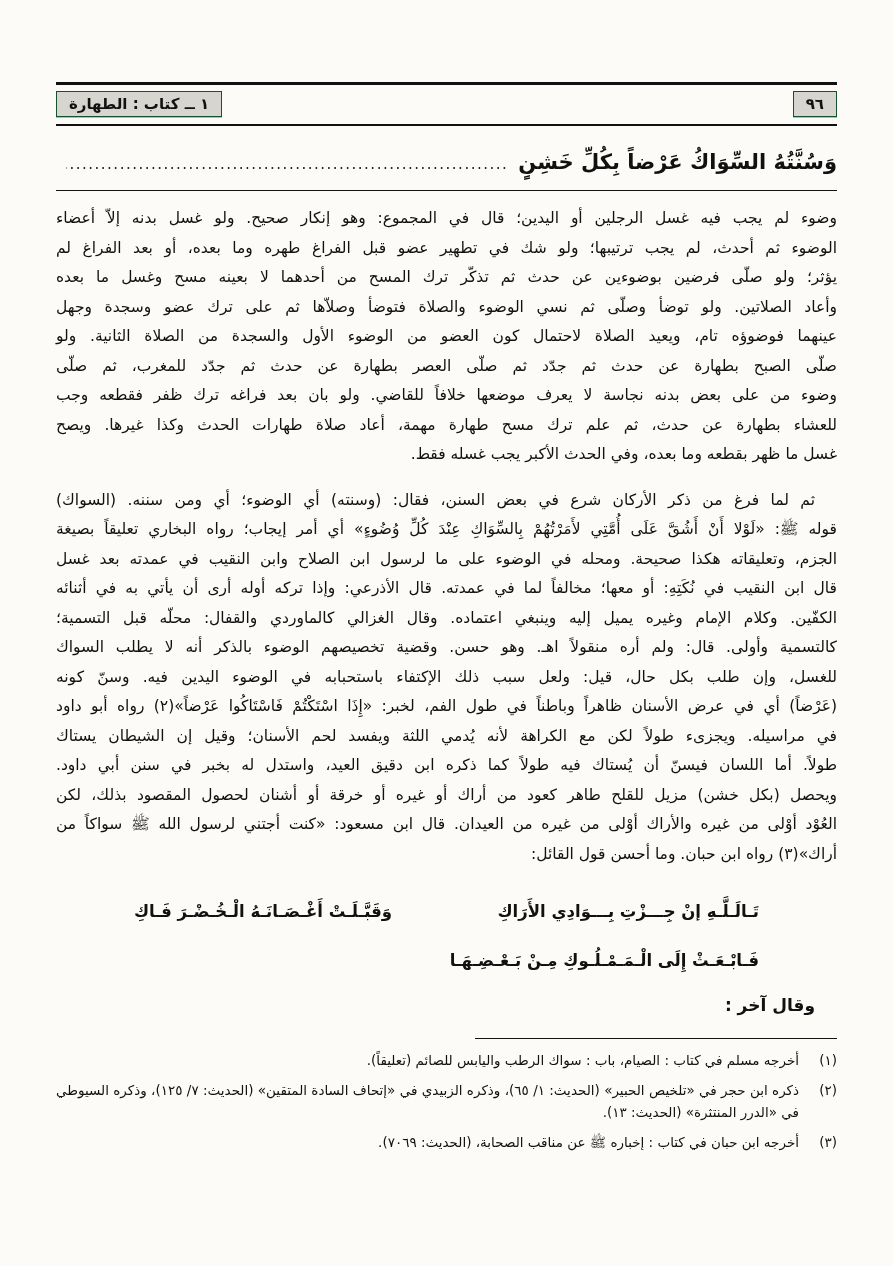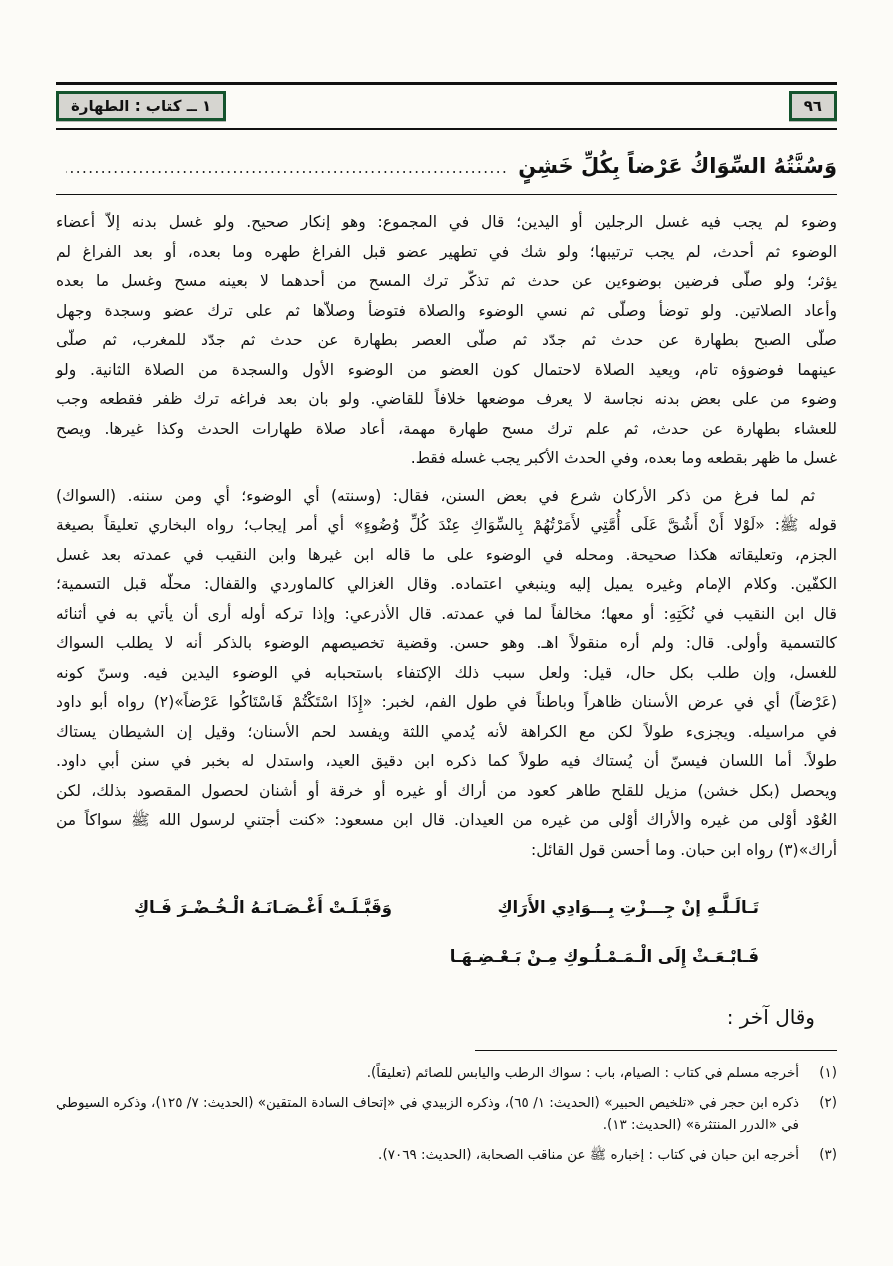--- a/index.html
+++ b/index.html
@@ -12,46 +12,46 @@
     font-family:"DejaVu Sans", sans-serif;
     overflow:hidden;
     direction:rtl;
   }
   .inner { padding:0 56px; }
 
   .top-rule { margin-top:82px; border-top:3px solid #111; }
   .header-row { display:flex; justify-content:space-between; align-items:center; margin-top:6px; }
   .header-box {
     background:#d6d5d0;
-    border:3px solid #14532d;
+    border:1px solid #14532d;
     padding:2px 12px;
     font-weight:bold;
     font-size:15px;
     line-height:20px;
     box-shadow:0 1px 0 #b9b8b4;
   }
   .thin-rule { border-top:2px solid #111; margin-top:7px; }
 
   .matn-row { display:flex; align-items:baseline; margin-top:24px; font-weight:bold; font-size:21px; }
   .matn-text { white-space:nowrap; }
   .matn-dots { flex:1; overflow:hidden; white-space:nowrap; font-size:15px; font-weight:normal; letter-spacing:1.5px; margin:0 10px; color:#222; }
 
   .matn-divider { border-top:1.5px solid #111; margin-top:16px; }
 
   .para { margin-top:13px; font-size:15.5px; line-height:29.5px; }
   .bline { text-align:justify; text-align-last:justify; -moz-text-align-last:justify; }
   .bline.last { text-align-last:auto; -moz-text-align-last:auto; }
-  .para2 { margin-top:8px; }
+  .para2 { margin-top:16px; }
   .para2 .bline:first-child { text-indent:22px; }
 
   .poetry { margin-top:18px; padding:0 78px; font-weight:bold; font-size:16.5px; }
   .verse-row { display:flex; justify-content:space-between; line-height:49px; }
   .hemistich { white-space:nowrap; }
 
-  .poet-intro { margin-top:22px; font-size:20px; line-height:29px; text-indent:22px; }
+  .poet-intro { margin-top:6px; font-size:17px; line-height:29px; text-indent:22px;font-weight:bold; }
 
   .footnote-divider { margin-top:18px; width:362px; border-top:1.5px solid #111; margin-right:0; margin-left:auto; }
 
   .footnotes { margin-top:10px; font-size:13.5px; line-height:22px; }
   .footnote { display:flex; margin-top:8px; }
   .fn-num { flex:0 0 38px; }
   .fn-text { flex:1; text-align:justify; }
 </style>
 </head>
 <body>
@@ -77,33 +77,33 @@
       <span class="matn-dots">..................................................................................................................</span>
     </div>
 
     <div class="matn-divider"></div>
 
     <div class="para para1">
       <div class="bline">وضوء لم يجب فيه غسل الرجلين أو اليدين؛ قال في المجموع: وهو إنكار صحيح. ولو غسل بدنه إلاّ أعضاء</div>
       <div class="bline">الوضوء ثم أحدث، لم يجب ترتيبها؛ ولو شك في تطهير عضو قبل الفراغ طهره وما بعده، أو بعد الفراغ لم</div>
       <div class="bline">يؤثر؛ ولو صلّى فرضين بوضوءين عن حدث ثم تذكّر ترك المسح من أحدهما لا بعينه مسح وغسل ما بعده</div>
       <div class="bline">وأعاد الصلاتين. ولو توضأ وصلّى ثم نسي الوضوء والصلاة فتوضأ وصلاّها ثم على ترك عضو وسجدة وجهل</div>
+      <div class="bline">عينهما فوضوؤه تام، ويعيد الصلاة لاحتمال كون العضو من الوضوء الأول والسجدة من الصلاة الثانية. ولو</div>
       <div class="bline">صلّى الصبح بطهارة عن حدث ثم جدّد ثم صلّى العصر بطهارة عن حدث ثم جدّد للمغرب، ثم صلّى</div>
-      <div class="bline">عينهما فوضوؤه تام، ويعيد الصلاة لاحتمال كون العضو من الوضوء الأول والسجدة من الصلاة الثانية. ولو</div>
       <div class="bline">وضوء من على بعض بدنه نجاسة لا يعرف موضعها خلافاً للقاضي. ولو بان بعد فراغه ترك ظفر فقطعه وجب</div>
       <div class="bline">للعشاء بطهارة عن حدث، ثم علم ترك مسح طهارة مهمة، أعاد صلاة طهارات الحدث وكذا غيرها. ويصح</div>
       <div class="bline last">غسل ما ظهر بقطعه وما بعده، وفي الحدث الأكبر يجب غسله فقط.</div>
     </div>
 
     <div class="para para2">
       <div class="bline">ثم لما فرغ من ذكر الأركان شرع في بعض السنن، فقال: (وسنته) أي الوضوء؛ أي ومن سننه. (السواك)</div>
       <div class="bline">قوله ﷺ: «لَوْلا أَنْ أَشُقَّ عَلَى أُمَّتِي لأَمَرْتُهُمْ بِالسِّوَاكِ عِنْدَ كُلِّ وُضُوءٍ» أي أمر إيجاب؛ رواه البخاري تعليقاً بصيغة</div>
-      <div class="bline">الجزم، وتعليقاته هكذا صحيحة. ومحله في الوضوء على ما قاله ابن غيرها وابن النقيب في عمدته بعد غسل</div>
+      <div class="bline">الجزم، وتعليقاته هكذا صحيحة. ومحله في الوضوء على ما لرسول ابن الصلاح وابن النقيب في عمدته بعد غسل</div>
+      <div class="bline">قال ابن النقيب في نُكَتِهِ: أو معها؛ مخالفاً لما في عمدته. قال الأذرعي: وإذا تركه أوله أرى أن يأتي به في أثنائه</div>
       <div class="bline">الكفّين. وكلام الإمام وغيره يميل إليه وينبغي اعتماده. وقال الغزالي كالماوردي والقفال: محلّه قبل التسمية؛</div>
-      <div class="bline">قال ابن النقيب في نُكَتِهِ: أو معها؛ مخالفاً لما في عمدته. قال الأذرعي: وإذا تركه أوله أرى أن يأتي به في أثنائه</div>
       <div class="bline">كالتسمية وأولى. قال: ولم أره منقولاً اهـ. وهو حسن. وقضية تخصيصهم الوضوء بالذكر أنه لا يطلب السواك</div>
       <div class="bline">للغسل، وإن طلب بكل حال، قيل: ولعل سبب ذلك الإكتفاء باستحبابه في الوضوء اليدين فيه. وسنّ كونه</div>
       <div class="bline">(عَرْضاً) أي في عرض الأسنان ظاهراً وباطناً في طول الفم، لخبر: «إِذَا اسْتَكْتُمْ فَاسْتَاكُوا عَرْضاً»(٢) رواه أبو داود</div>
       <div class="bline">في مراسيله. ويجزىء طولاً لكن مع الكراهة لأنه يُدمي اللثة ويفسد لحم الأسنان؛ وقيل إن الشيطان يستاك</div>
       <div class="bline">طولاً. أما اللسان فيسنّ أن يُستاك فيه طولاً كما ذكره ابن دقيق العيد، واستدل له بخبر في سنن أبي داود.</div>
       <div class="bline">ويحصل (بكل خشن) مزيل للقلح طاهر كعود من أراك أو غيره أو خرقة أو أشنان لحصول المقصود بذلك، لكن</div>
       <div class="bline">العُوْد أوْلى من غيره والأراك أوْلى من غيره من العيدان. قال ابن مسعود: «كنت أجتني لرسول الله ﷺ سواكاً من</div>
       <div class="bline last">أراك»(٣) رواه ابن حبان. وما أحسن قول القائل:</div>
     </div>
 

